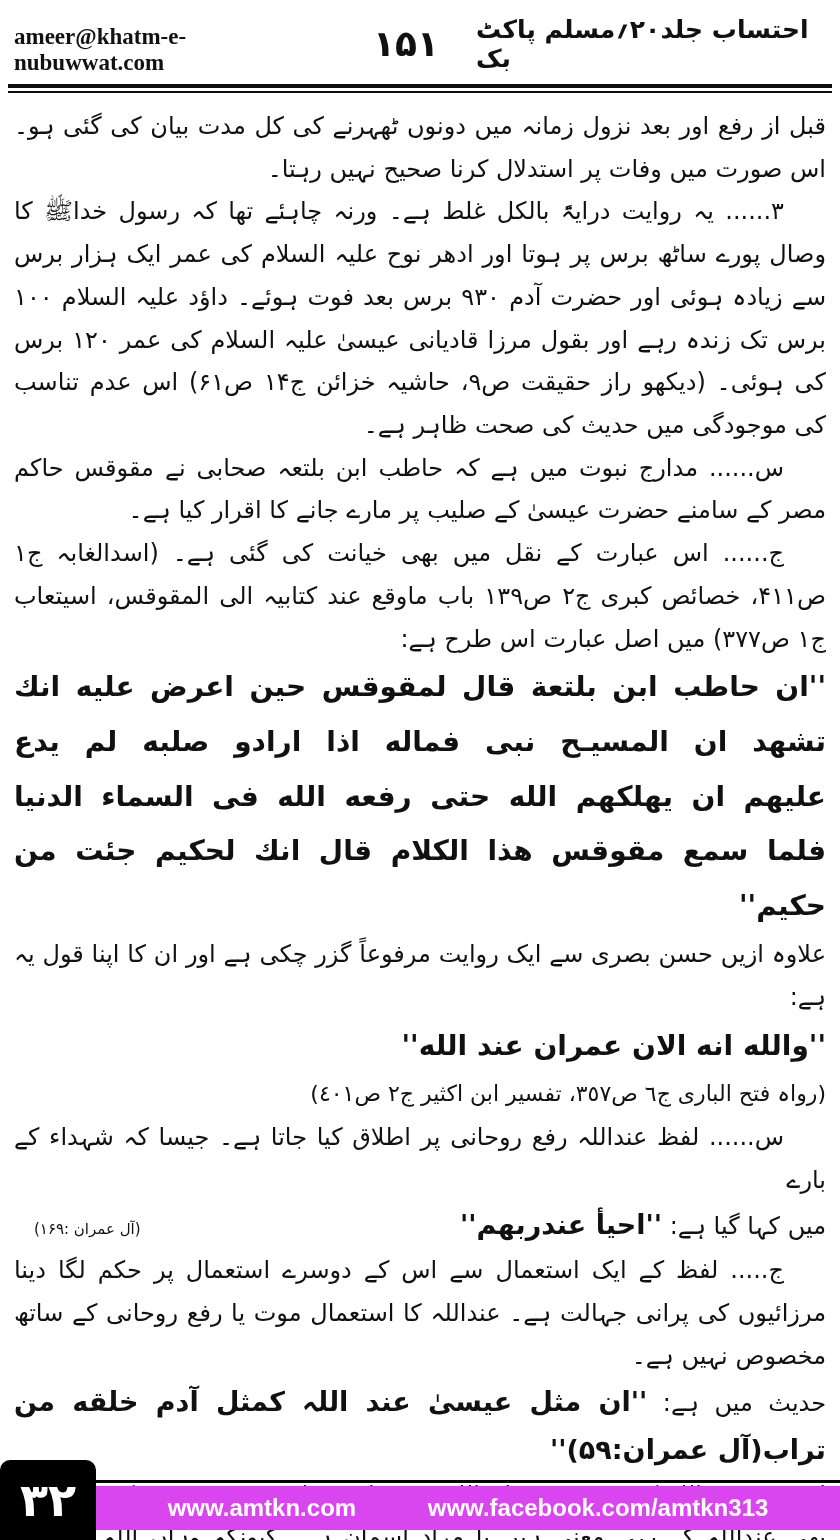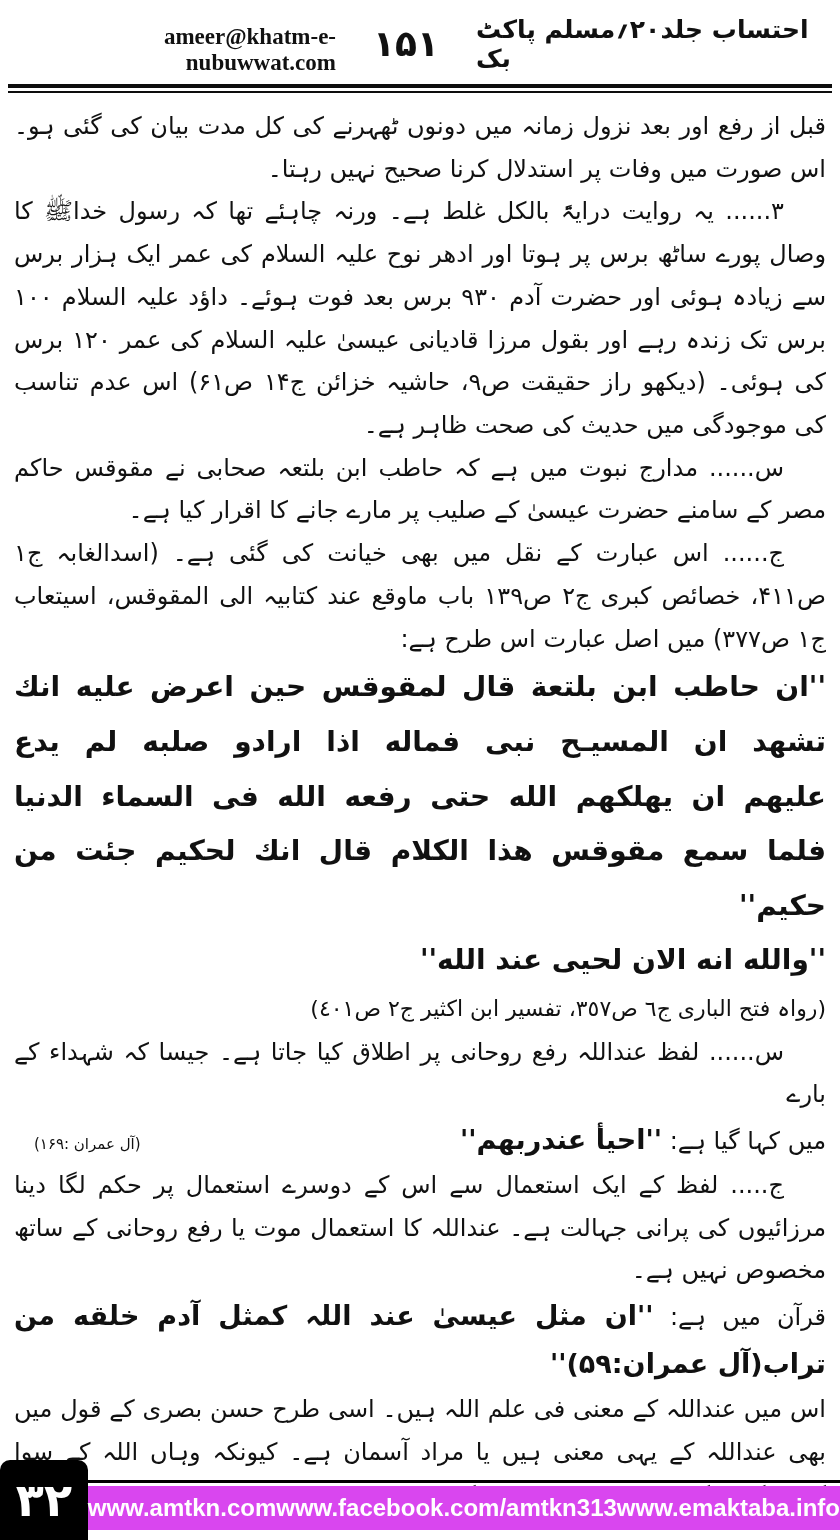--- a/index.html
+++ b/index.html
@@ -20,21 +20,21 @@
     display: flex;
     align-items: center;
     direction: ltr;
     padding: 12px 14px 6px 14px;
   }
   .header .email {
     flex: 1.15;
     font-family: "Liberation Serif", serif;
     font-weight: 700;
     font-size: 23px;
-    text-align: right;
+    text-align: left;
     direction: ltr;
     margin-top: 12px;
   }
   .header .pagenum {
     flex: 0.5;
     text-align: center;
     font-size: 36px;
     font-weight: 700;
     line-height: 1;
   }
@@ -137,44 +137,44 @@
   </header>
 
   <div class="rule"></div>
 
   <main class="body">
     <p>قبل از رفع اور بعد نزول زمانہ میں دونوں ٹھہرنے کی کل مدت بیان کی گئی ہو۔ اس صورت میں وفات پر استدلال کرنا صحیح نہیں رہتا۔</p>
     <p class="indent">۳...... یہ روایت درایۃً بالکل غلط ہے۔ ورنہ چاہئے تھا کہ رسول خداﷺ کا وصال پورے ساٹھ برس پر ہوتا اور ادھر نوح علیہ السلام کی عمر ایک ہزار برس سے زیادہ ہوئی اور حضرت آدم ۹۳۰ برس بعد فوت ہوئے۔ داؤد علیہ السلام ۱۰۰ برس تک زندہ رہے اور بقول مرزا قادیانی عیسیٰ علیہ السلام کی عمر ۱۲۰ برس کی ہوئی۔ (دیکھو راز حقیقت ص۹، حاشیہ خزائن ج۱۴ ص۶۱) اس عدم تناسب کی موجودگی میں حدیث کی صحت ظاہر ہے۔</p>
     <p class="indent">س...... مدارج نبوت میں ہے کہ حاطب ابن بلتعہ صحابی نے مقوقس حاکم مصر کے سامنے حضرت عیسیٰ کے صلیب پر مارے جانے کا اقرار کیا ہے۔</p>
     <p class="indent">ج...... اس عبارت کے نقل میں بھی خیانت کی گئی ہے۔ (اسدالغابہ ج۱ ص۴۱۱، خصائص کبری ج۲ ص۱۳۹ باب ماوقع عند کتابیہ الی المقوقس، اسیتعاب ج۱ ص۳۷۷) میں اصل عبارت اس طرح ہے:</p>
     <p class="arabic-block">''ان حاطب ابن بلتعة قال لمقوقس حين اعرض عليه انك تشهد ان المسيـح نبى فماله اذا ارادو صلبه لم يدع عليهم ان يهلكهم الله حتى رفعه الله فى السماء الدنيا فلما سمع مقوقس هذا الكلام قال انك لحكيم جئت من حكيم''</p>
-    <p class="arabic-line">''والله انه الان لحيى عند الله''</p>
+    <p>علاوہ ازیں حسن بصری سے ایک روایت مرفوعاً گزر چکی ہے اور ان کا اپنا قول یہ ہے:</p>
+    <p class="arabic-line">''والله انه الان عمران عند الله''</p>
     <p class="ref-line">(رواہ فتح الباری ج٦ ص٣٥٧، تفسیر ابن اکثیر ج٢ ص٤٠١)</p>
     <p class="indent">س...... لفظ عنداللہ رفع روحانی پر اطلاق کیا جاتا ہے۔ جیسا کہ شہداء کے بارے</p>
     <p class="split-line">
       <span>
         <span>میں کہا گیا ہے:</span>
         <span class="inline-quote">''احیأ عندربھم''</span>
       </span>
       <span class="small-ref">(آل عمران :۱۶۹)</span>
     </p>
     <p class="indent">ج..... لفظ کے ایک استعمال سے اس کے دوسرے استعمال پر حکم لگا دینا مرزائیوں کی پرانی جہالت ہے۔ عنداللہ کا استعمال موت یا رفع روحانی کے ساتھ مخصوص نہیں ہے۔</p>
     <p>
-      <span>قرآن میں ہے:</span>
+      <span>حدیث میں ہے:</span>
       <span class="inline-quote">''ان مثل عیسیٰ عند اللہ کمثل آدم خلقه من تراب(آل عمران:۵۹)''</span>
     </p>
     <p>اس میں عنداللہ کے معنی فی علم اللہ ہیں۔ اسی طرح حسن بصری کے قول میں بھی عنداللہ کے یہی معنی ہیں یا مراد آسمان ہے۔ کیونکہ وہاں اللہ کے سوا کسی کی حکومت نہیں ہے۔ پھر جبکہ حسن</p>
 
   </main>
 
   <footer class="footer">
     <div class="footer-num">۳۲</div>
     <div class="footer-right">
       <div class="footer-topline"></div>
       <div class="footer-bar">
         <span>www.amtkn.com</span>
         <span>www.facebook.com/amtkn313</span>
-        <span>www.emaktaba.info</span>
       </div>
     </div>
   </footer>
 
 </div>
 
 </body></html>

